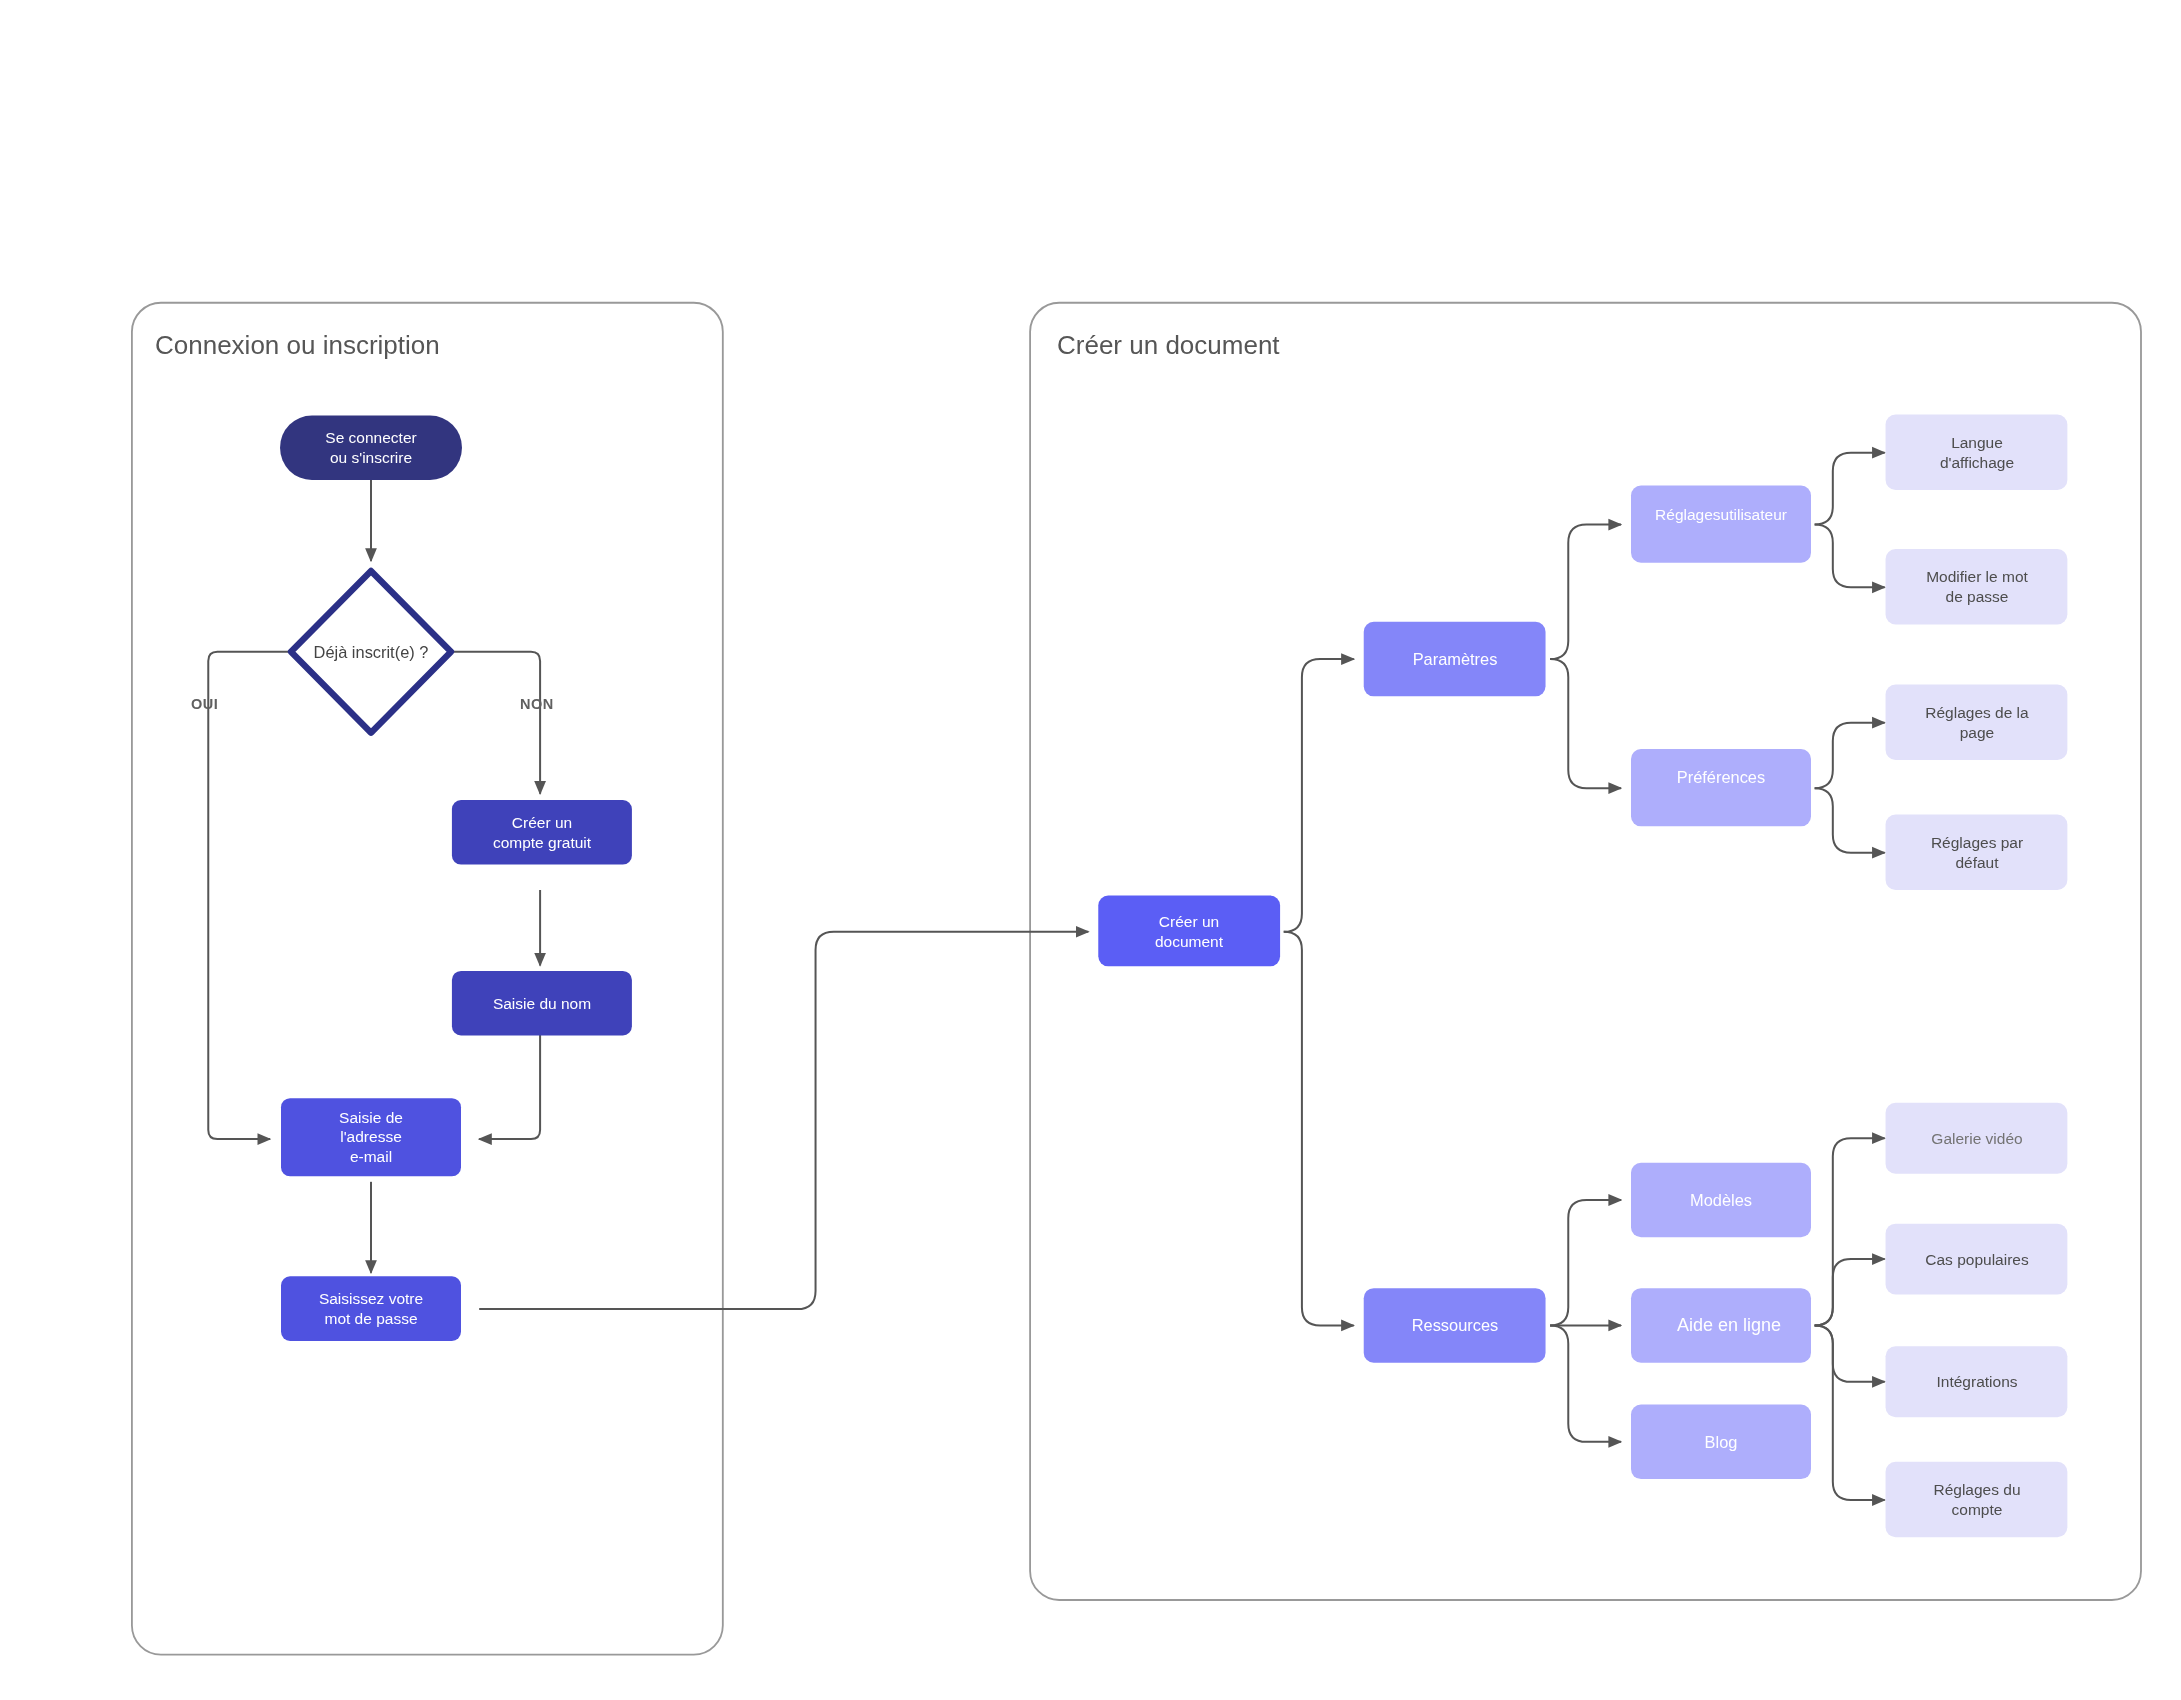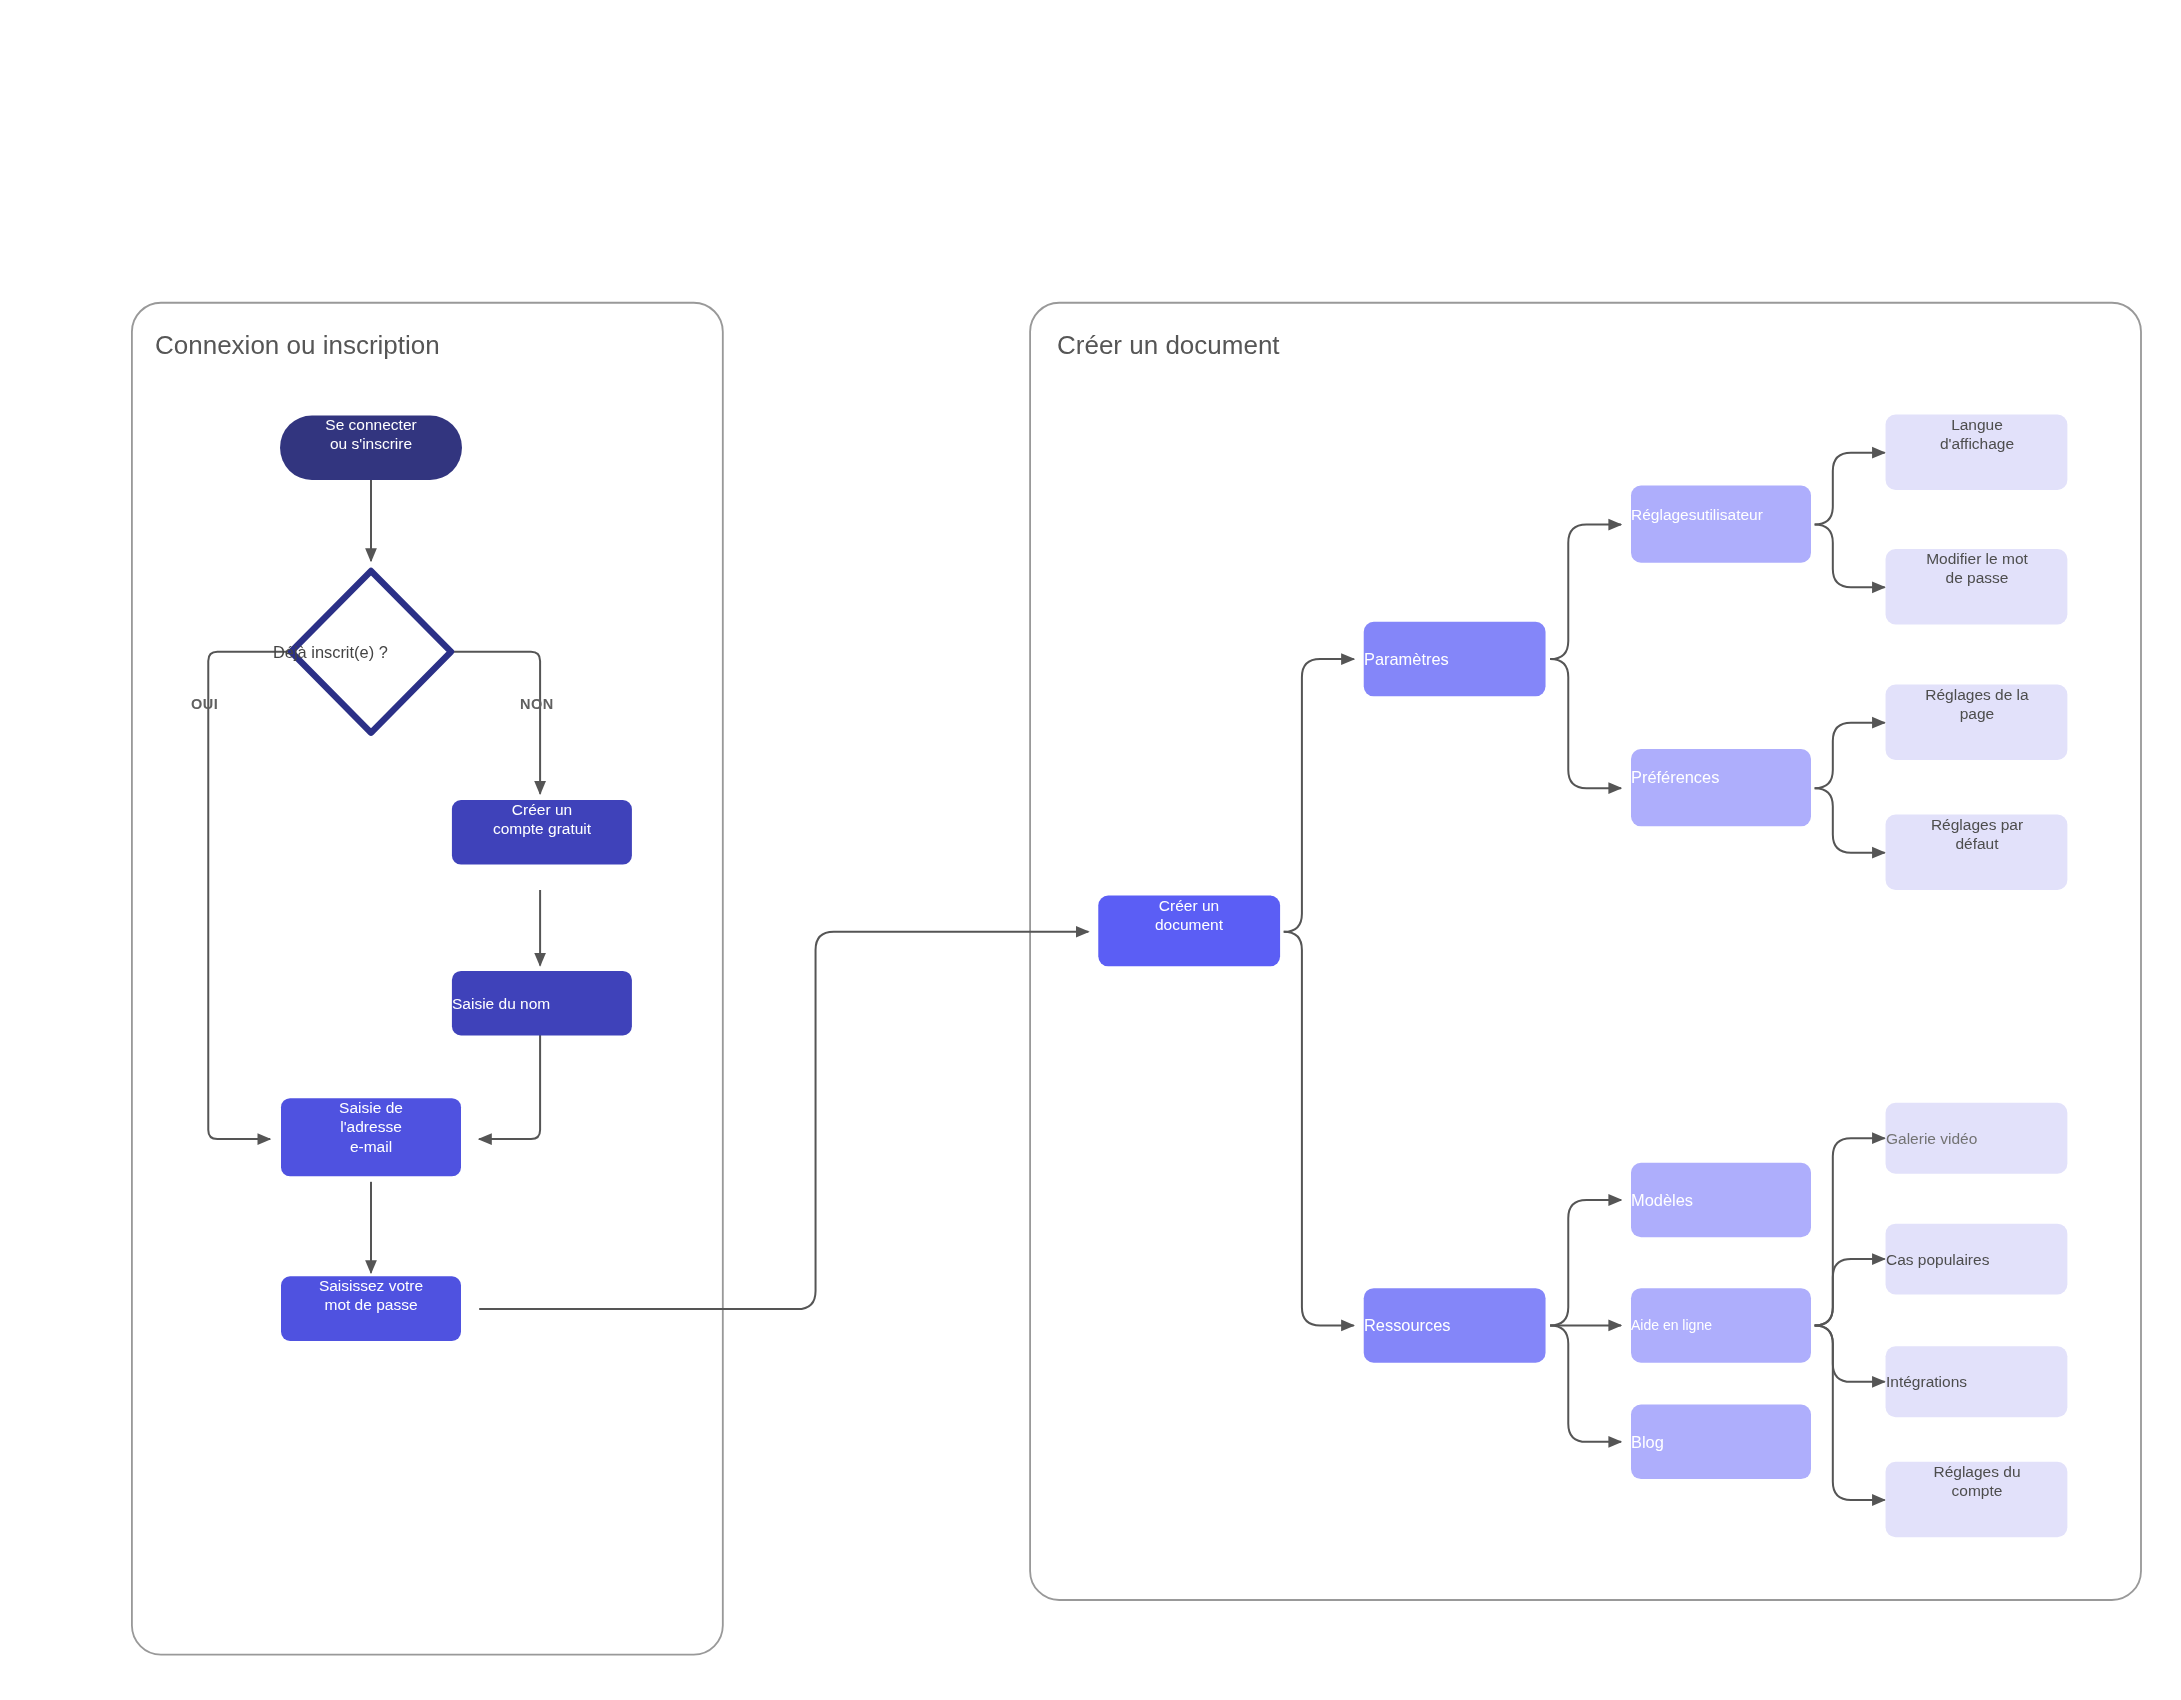--- a/index.html
+++ b/index.html
@@ -20,21 +20,21 @@
   .doc-byline{
     font-size:17.3px;color:#b3b3b3;text-align:center;margin-top:11px;white-space:nowrap;
   }
   .byline-sep{display:inline-block;width:0.9px;height:17.3px;background:#cbcbcb;
     vertical-align:-2.7px;margin:0 12.7px;}
   .panel-title{
     position:absolute;font-size:26px;color:#565656;white-space:nowrap;
   }
   
   .nlabel{
-    position:absolute;display:flex;align-items:center;
+    position:absolute;display:flex;align-items:center;justify-content:center;
     text-align:center;line-height:1.25;pointer-events:none;
   }
   .edgelabel{
     position:absolute;font-size:14.5px;font-weight:bold;color:#606060;
     letter-spacing:0.5px;white-space:nowrap;
   }
 </style>
 </head>
 <body>
 
@@ -160,21 +160,21 @@
 
   <div class="nlabel" style="left:1631px;top:485px;width:180px;height:60px;color:#ffffff;font-size:15.5px;flex-direction:row;">
     <span>Réglages</span>
     <span>utilisateur</span>
   </div>
 
   <div class="nlabel" style="left:1631px;top:749px;width:180px;height:57px;color:#ffffff;font-size:16.4px;">Préférences</div>
 
   <div class="nlabel" style="left:1631px;top:1163px;width:180px;height:75px;color:#ffffff;font-size:16.4px;">Modèles</div>
 
-  <div class="nlabel" style="left:1631px;top:1288px;width:180px;height:75px;color:#ffffff;font-size:14px;">Aide en ligne</div>
+  <div class="nlabel" style="left:1631px;top:1288px;width:180px;height:75px;color:#ffffff;font-size:18px;padding-left:8px;">Aide en ligne</div>
 
   <div class="nlabel" style="left:1631px;top:1405px;width:180px;height:75px;color:#ffffff;font-size:16.4px;">Blog</div>
 
   <div class="nlabel" style="left:1886px;top:415px;width:182px;height:75px;color:#4d4d4d;font-size:15.5px;flex-direction:column;">
     <span>Langue</span>
     <span>d'affichage</span>
   </div>
 
   <div class="nlabel" style="left:1886px;top:549px;width:182px;height:75px;color:#4d4d4d;font-size:15.5px;flex-direction:column;">
     <span>Modifier le mot</span>

